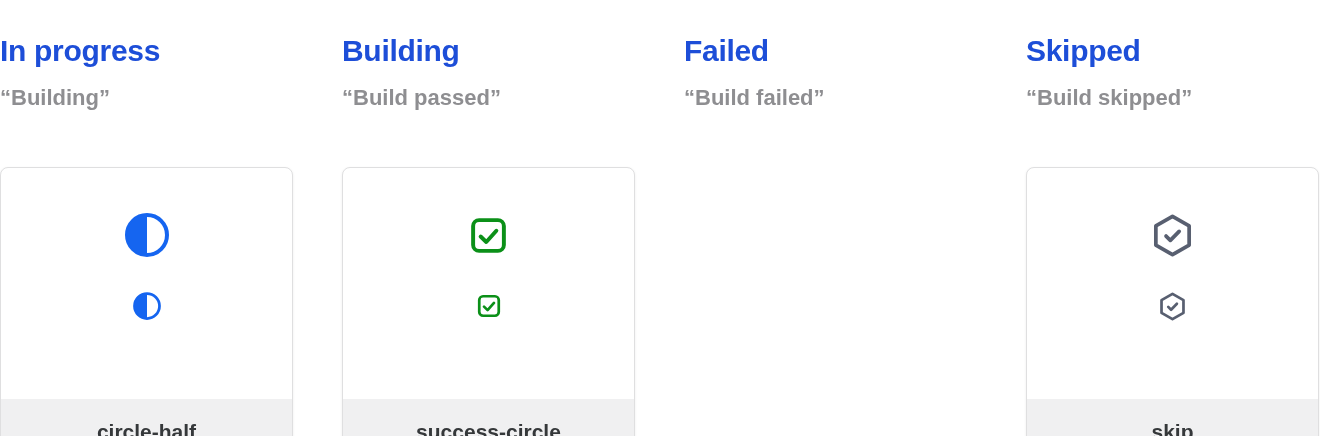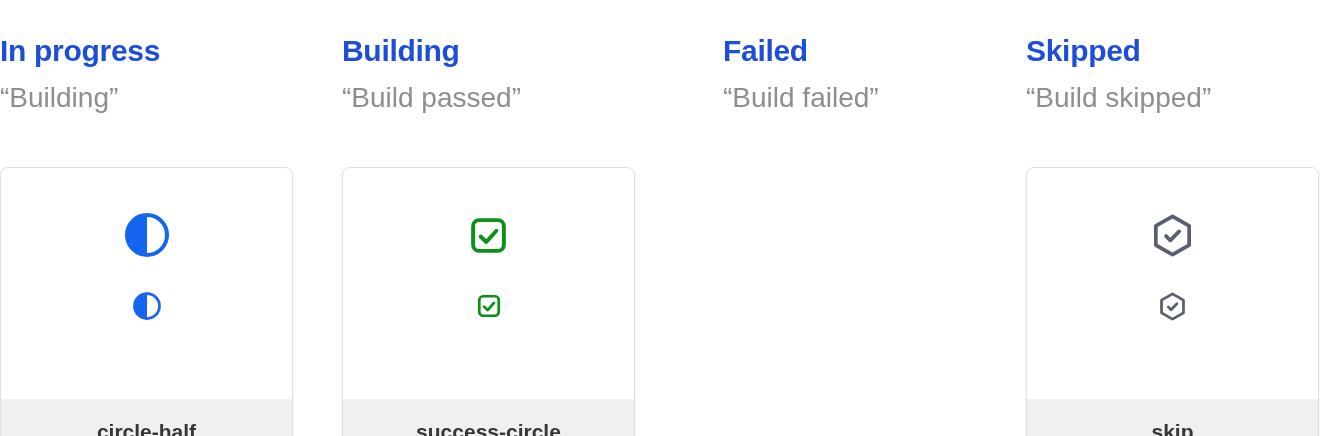--- a/index.html
+++ b/index.html
@@ -14,39 +14,39 @@
     width: 1320px; height: 436px;
   }
   .column {
     position: absolute;
     top: 0;
     width: 293px;
     height: 436px;
   }
   .col-0 { left: 0; }
   .col-1 { left: 342px; }
-  .col-2 { left: 684px; margin-left: 39px; }
+  .col-2 { left: 684px; }
   .col-3 { left: 1026px; }
 
   .title {
     position: absolute;
     top: 33px; left: 0;
     font-size: 30px;
     line-height: 36px;
     font-weight: 700;
     letter-spacing: -0.3px;
     color: #1d4ed8;
     white-space: nowrap;
   }
   .subtitle {
     position: absolute;
     top: 84px; left: 0;
-    font-size: 28px;
+    font-size: 22px;
     line-height: 28px;
-    font-weight: 400;
+    font-weight: 700;
     color: #8e8e91;
     white-space: nowrap;
   }
   .card {
     position: absolute;
     top: 167px; left: 0;
     width: 293px; height: 299px;
     background: #ffffff;
     border: 1px solid #dfdfe0;
     border-radius: 8px;

